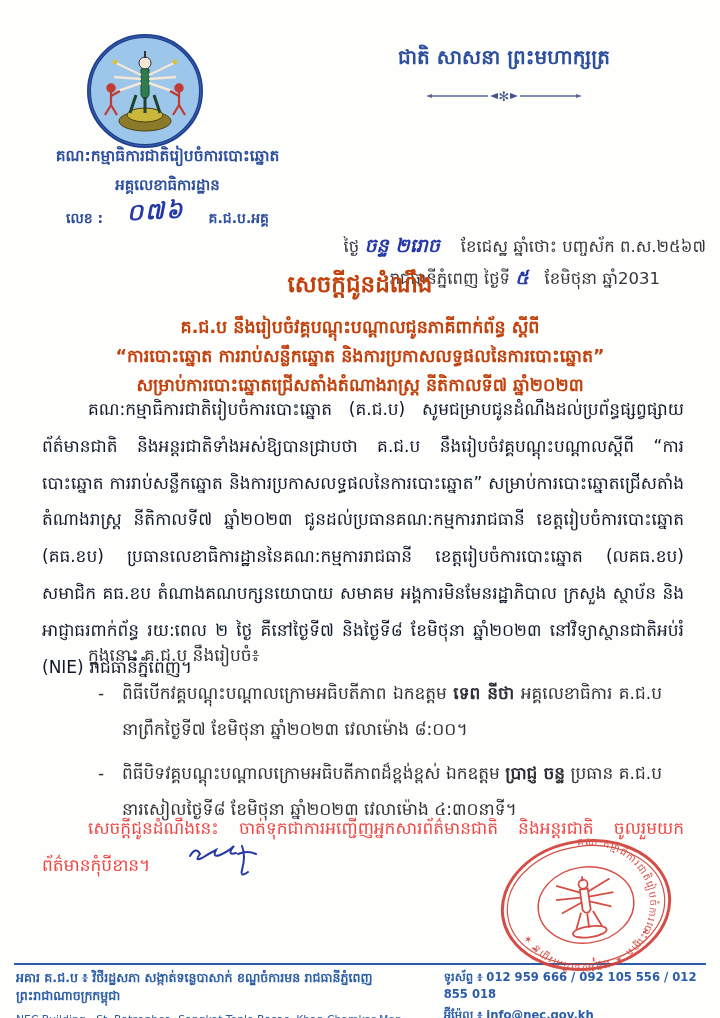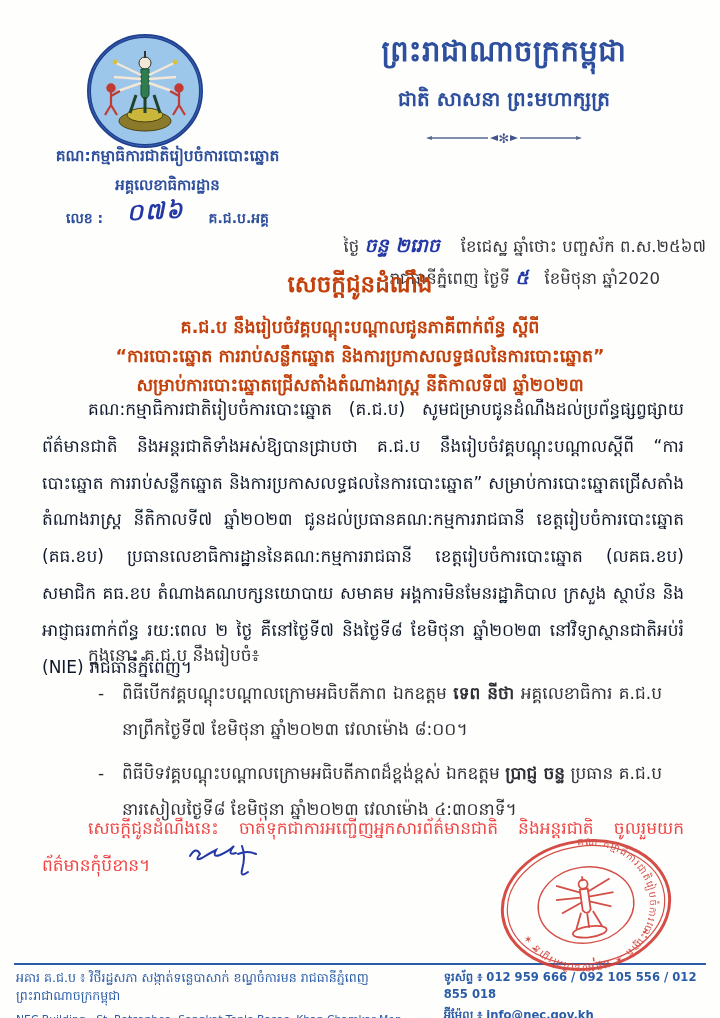--- a/index.html
+++ b/index.html
@@ -42,21 +42,21 @@
   .bname{font-weight:bold;}
   .closing{position:absolute;left:42px;right:36px;top:810px;font-size:17px;line-height:37px;
       text-align:justify;text-indent:46px;color:#ef4444;z-index:1;}
   #signature{position:absolute;left:186px;top:838px;z-index:1;}
   
   #stamp{position:absolute;left:497px;top:836px;width:178px;height:138px;z-index:2;opacity:.92;}
   
   .footer-rule{position:absolute;left:14px;right:14px;top:963px;height:2px;background:#2a5ca8;}
   .footer{position:absolute;left:16px;right:6px;top:970px;display:flex;color:#2a5ca8;}
   .f-left{width:478px;}
-  .f-addr-kh{font-size:12.6px;font-weight:normal;}
+  .f-addr-kh{font-size:12.6px;font-weight:bold;}
   .f-addr-en{font-size:10.8px;margin-top:7px;}
   .f-right{margin-left:10px;}
   .f-line{font-size:11.6px;font-weight:bold;}
   .f-line + .f-line{margin-top:7px;}
 </style>
 </head>
 <body>
 
 <div class="page">
 
@@ -79,21 +79,20 @@
 
     <g stroke="#c23b33" stroke-width="2.2" fill="none">
       <circle cx="25" cy="55" r="3.6" fill="#c23b33"></circle>
       <path d="M25 59 L25 72 M25 63 L34 58 M25 72 L19 82 M25 72 L31 82"></path>
       <circle cx="93" cy="55" r="3.6" fill="#c23b33"></circle>
       <path d="M93 59 L93 72 M93 63 L84 58 M93 72 L87 82 M93 72 L99 82"></path>
     </g>
   </svg>
 
   <div class="hdr">
-    <div class="hdr-kingdom">ព្រះរាជាណាចក្រកម្ពុជា</div>
     <div class="hdr-motto">ជាតិ សាសនា ព្រះមហាក្សត្រ</div>
     <div class="hdr-orn">
       <svg width="160" height="16" viewBox="0 0 160 16">
         <path d="M4 8 H64 M96 8 H156" stroke="#5a6a92" stroke-width="1.6"></path>
         <path d="M2 8 l6 -2 v4 z M158 8 l-6 -2 v4 z" fill="#5a6a92"></path>
         <path d="M66 8 l8 -3 v6 z M94 8 l-8 -3 v6 z" fill="#44548a"></path>
         <text x="80" y="12.5" font-size="13" text-anchor="middle" fill="#44548a">✻</text>
       </svg>
     </div>
   </div>
@@ -103,21 +102,21 @@
     <div class="org-sec">អគ្គលេខាធិការដ្ឋាន</div>
     <div class="org-ref">
       <span class="lbl">លេខ :</span>
       <span class="hand">០៧៦</span>
       <span class="suffix">គ.ជ.ប.អគ្គ</span>
     </div>
   </div>
 
   <div class="dateline">
     <div><span>ថ្ងៃ</span> <span class="hand">ចន្ទ ២រោច</span>&nbsp;&nbsp;&nbsp;&nbsp;<span>ខែជេស្ឋ ឆ្នាំថោះ បញ្ចស័ក ព.ស.២៥៦៧</span></div>
-    <div><span>រាជធានីភ្នំពេញ ថ្ងៃទី</span> <span class="hand">៥</span>&nbsp;&nbsp;&nbsp;<span>ខែមិថុនា ឆ្នាំ2020</span></div>
+    <div><span>រាជធានីភ្នំពេញ ថ្ងៃទី</span> <span class="hand">៥</span>&nbsp;&nbsp;&nbsp;<span>ខែមិថុនា ឆ្នាំ2031</span></div>
   </div>
 
   <div class="titleblock">
     <div class="t-head">សេចក្តីជូនដំណឹង</div>
     <div class="t-sub">គ.ជ.ប នឹងរៀបចំវគ្គបណ្តុះបណ្តាលជូនភាគីពាក់ព័ន្ធ ស្តីពី</div>
     <div class="t-sub">“ការបោះឆ្នោត ការរាប់សន្លឹកឆ្នោត និងការប្រកាសលទ្ធផលនៃការបោះឆ្នោត”</div>
     <div class="t-sub">សម្រាប់ការបោះឆ្នោតជ្រើសតាំងតំណាងរាស្ត្រ នីតិកាលទី៧ ឆ្នាំ២០២៣</div>
   </div>
 
   <div class="p1">គណ:កម្មាធិការជាតិរៀបចំការបោះឆ្នោត (គ.ជ.ប) សូមជម្រាបជូនដំណឹងដល់ប្រព័ន្ធផ្សព្វផ្សាយព័ត៌មានជាតិ និងអន្តរជាតិទាំងអស់ឱ្យបានជ្រាបថា គ.ជ.ប នឹងរៀបចំវគ្គបណ្តុះបណ្តាលស្តីពី “ការបោះឆ្នោត ការរាប់សន្លឹកឆ្នោត និងការប្រកាសលទ្ធផលនៃការបោះឆ្នោត” សម្រាប់ការបោះឆ្នោតជ្រើសតាំងតំណាងរាស្ត្រ នីតិកាលទី៧ ឆ្នាំ២០២៣ ជូនដល់ប្រធានគណ:កម្មការរាជធានី ខេត្តរៀបចំការបោះឆ្នោត (គធ.ខប) ប្រធានលេខាធិការដ្ឋាននៃគណ:កម្មការរាជធានី ខេត្តរៀបចំការបោះឆ្នោត (លគធ.ខប) សមាជិក គធ.ខប តំណាងគណបក្សនយោបាយ សមាគម អង្គការមិនមែនរដ្ឋាភិបាល ក្រសួង ស្ថាប័ន និងអាជ្ញាធរពាក់ព័ន្ធ រយ:ពេល ២ ថ្ងៃ គឺនៅថ្ងៃទី៧ និងថ្ងៃទី៨ ខែមិថុនា ឆ្នាំ២០២៣ នៅវិទ្យាស្ថានជាតិអប់រំ (NIE) រាជធានីភ្នំពេញ។</div>

